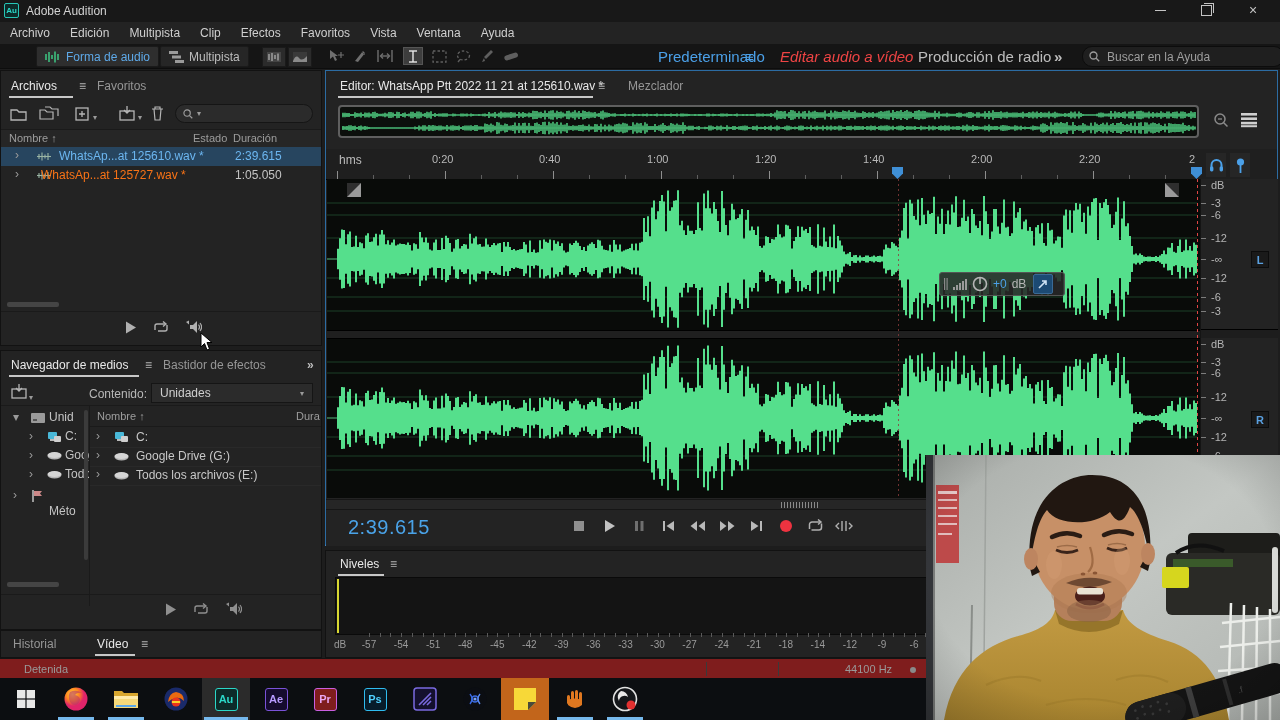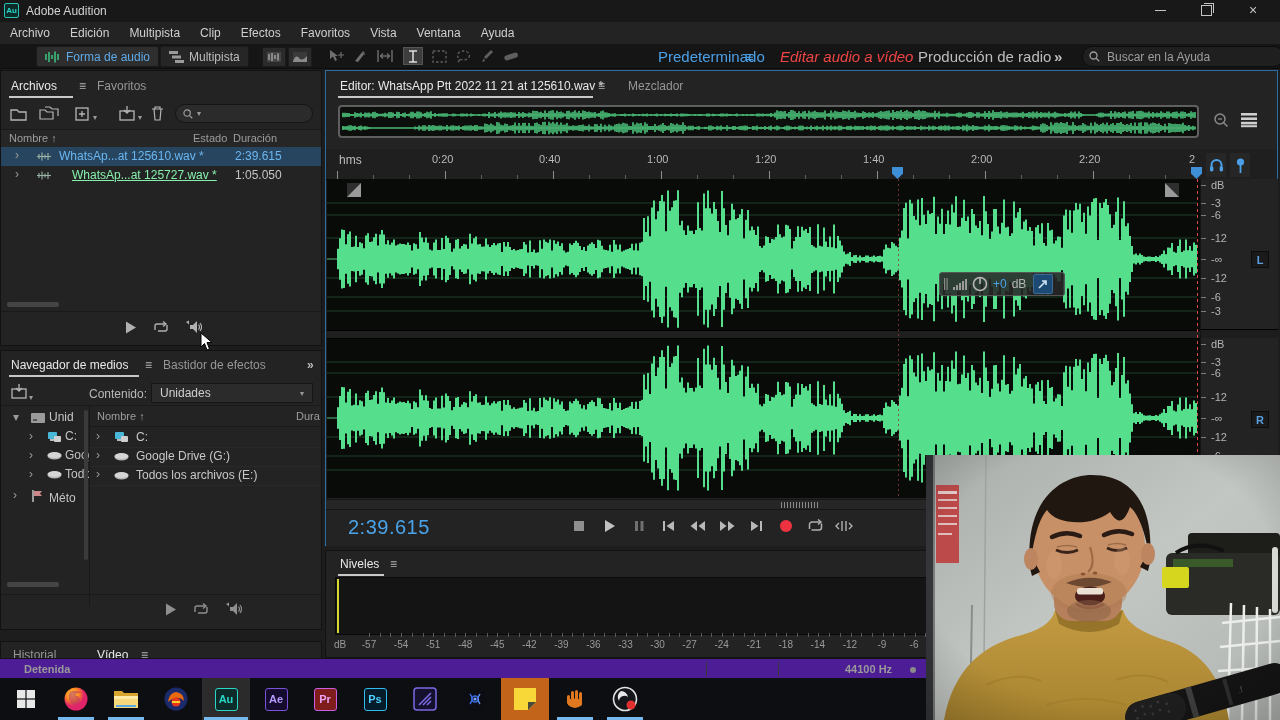--- a/index.html
+++ b/index.html
@@ -41,21 +41,21 @@
   .hud{position:absolute;left:613px;top:201px;width:126px;height:24px;background:rgba(40,40,40,.88);
     border:1px solid #555;border-radius:3px;display:flex;align-items:center;gap:5px;padding:0 4px;box-sizing:border-box;}
   .transport{position:absolute;left:0;top:438px;width:951px;height:36px;background:#232323;border-top:1px solid #161616;}
   .tbtn{position:absolute;top:6px;width:24px;height:20px;display:flex;align-items:center;justify-content:center;}
   .timecode{position:absolute;left:22px;top:6px;color:#4aa3e8;font-size:20px;letter-spacing:.5px;}
   .hscroll{position:absolute;left:0;top:428px;width:951px;height:10px;background:#262626;border-top:1px solid #161616;}
   
   .lvl-label{position:absolute;top:88px;color:#9a9a9a;font-size:10px;transform:translateX(-50%);}
   .lvl-tick{position:absolute;top:82px;width:1px;height:4px;background:#5a5a5a;}
   
-  .statusbar{left:0;top:658px;width:1032px;height:20px;background:#4c1d95;border-top:1px solid #141414;font-weight:bold;}
+  .statusbar{left:0;top:658px;width:1032px;height:20px;background:#7f1d1d;border-top:1px solid #141414;}
   .taskbar{left:0;top:678px;width:1280px;height:42px;background:#0c0e11;}
   .tcell{position:absolute;top:0;width:48px;height:42px;display:flex;align-items:center;justify-content:center;}
   .tline{position:absolute;top:39px;height:3px;background:#76b9ed;}
   .appbox{width:23px;height:23px;border-radius:3px;display:flex;align-items:center;justify-content:center;
     font-size:11px;font-weight:bold;box-sizing:border-box;}
   
   .caret{color:#9a9a9a;font-size:8px;}
   .chev{color:#9a9a9a;}
   svg{display:block;}
 </style>
@@ -241,21 +241,21 @@
       <span class="t chev" style="left:14px;top:1px;">›</span>
       <svg class="abs" style="left:36px;top:5px;" width="14" height="9" viewBox="0 0 14 9">
           <g stroke="#9ab4a4" stroke-width="1.1">
             <line x1="0" y1="4.5" x2="14" y2="4.5"></line>
             <line x1="2" y1="2" x2="2" y2="7"></line>
             <line x1="5" y1="0.5" x2="5" y2="8.5"></line>
             <line x1="8" y1="2.5" x2="8" y2="6.5"></line>
             <line x1="11" y1="1" x2="11" y2="8"></line>
           </g>
         </svg>
-      <span class="t rowtxt" style="left:71px;top:2px;color:#86efac;text-decoration:underline;">WhatsAp...at 125727.wav *</span>
+      <span class="t rowtxt" style="left:40px;top:2px;color:#f97316;">WhatsAp...at 125727.wav *</span>
       <span class="t rowtxt" style="left:234px;top:2px;color:#c4c4c4;">1:05.050</span>
     </div>
     <div class="abs" style="left:6px;top:231px;width:52px;height:5px;background:#454545;border-radius:2px;"></div>
     <div class="abs" style="left:0;top:240px;width:320px;height:1px;background:#1a1a1a;"></div>
 
     <div class="minirow" style="left:124px;top:249px;">
       <svg width="12" height="13" viewBox="0 0 12 13">
           <path d="M1 0.5 L11 6.5 L1 12.5 Z" fill="#b0b0b0"></path>
         </svg>
       <svg width="16" height="13" viewBox="0 0 16 13">
@@ -323,21 +323,21 @@
             <ellipse cx="7.5" cy="3" rx="7" ry="3" fill="#d5d5d5"></ellipse>
           </svg>
         <span class="t rowtxt" style="left:64px;top:0;color:#c4c4c4;">Todos los archivos (E:)</span>
       </div>
       <div class="abs" style="left:0;top:82px;width:200px;">
         <span class="t chev" style="left:12px;top:0;">›</span>
         <svg class="abs" style="left:30px;top:2px;" width="12" height="12" viewBox="0 0 12 12">
             <rect x="1" y="0" width="2" height="12" fill="#9a9a9a"></rect>
             <path d="M3 1 h8 l-2 2.5 2 2.5 H3 Z" fill="#c88"></path>
           </svg>
-        <span class="t rowtxt" style="left:48px;top:3px;color:#c4c4c4;">Méto</span>
+        <span class="t rowtxt" style="left:48px;top:16px;color:#c4c4c4;">Méto</span>
       </div>
       <div class="abs" style="left:83px;top:4px;width:4px;height:150px;background:#3b3b3b;border-radius:2px;"></div>
     </div>
 
     <div class="abs" style="left:89px;top:55px;width:231px;height:200px;overflow:hidden;">
       <span class="t colhdr" style="left:7px;top:4px;"><span>Nombre</span> <span>↑</span></span>
       <span class="t colhdr" style="left:206px;top:4px;">Dura</span>
       <div class="abs" style="left:0;top:20px;width:231px;height:1px;background:#1a1a1a;"></div>
       <div class="abs" style="left:0;top:22px;width:231px;height:19px;border-bottom:1px solid #292929;">
         <span class="t chev" style="left:6px;top:1px;">›</span>
@@ -377,21 +377,21 @@
           <path d="M14 4 v4 a2 2 0 0 1 -2 2 H5" fill="none" stroke="#8f8f8f" stroke-width="1.4"></path>
         </svg>
       <svg width="17" height="14" viewBox="0 0 17 14">
           <path d="M1 2 l3 2.5 v-4 Z" fill="#8f8f8f"></path>
           <path d="M5 5 h3 l4-4 v12 l-4-4 H5 Z" fill="#8f8f8f"></path>
           <path d="M13.5 4.5 a4 4 0 0 1 0 5 M15 3 a6.5 6.5 0 0 1 0 8" fill="none" stroke="#8f8f8f" stroke-width="1.2"></path>
         </svg>
     </div>
   </div>
 
-  <div class="panel" style="left:0;top:630px;width:322px;height:28px;margin-top:11px;">
+  <div class="panel" style="left:0;top:630px;width:322px;height:28px;">
     <span class="t tabtxt inactive-tab" style="left:12px;top:6px;">Historial</span>
     <span class="t tabtxt active-tab" style="left:96px;top:6px;">Vídeo</span>
     <div class="underline" style="left:94px;top:23px;width:40px;"></div>
     <span class="t hamb" style="left:140px;top:6px;">≡</span>
   </div>
 
   <div class="editor-group" id="editorGroup">
 
     <span class="t tabtxt active-tab" style="left:14px;top:8px;">Editor: WhatsApp Ptt 2022 11 21 at 125610.wav *</span>
     <div class="underline" style="left:12px;top:25px;width:255px;"></div>

